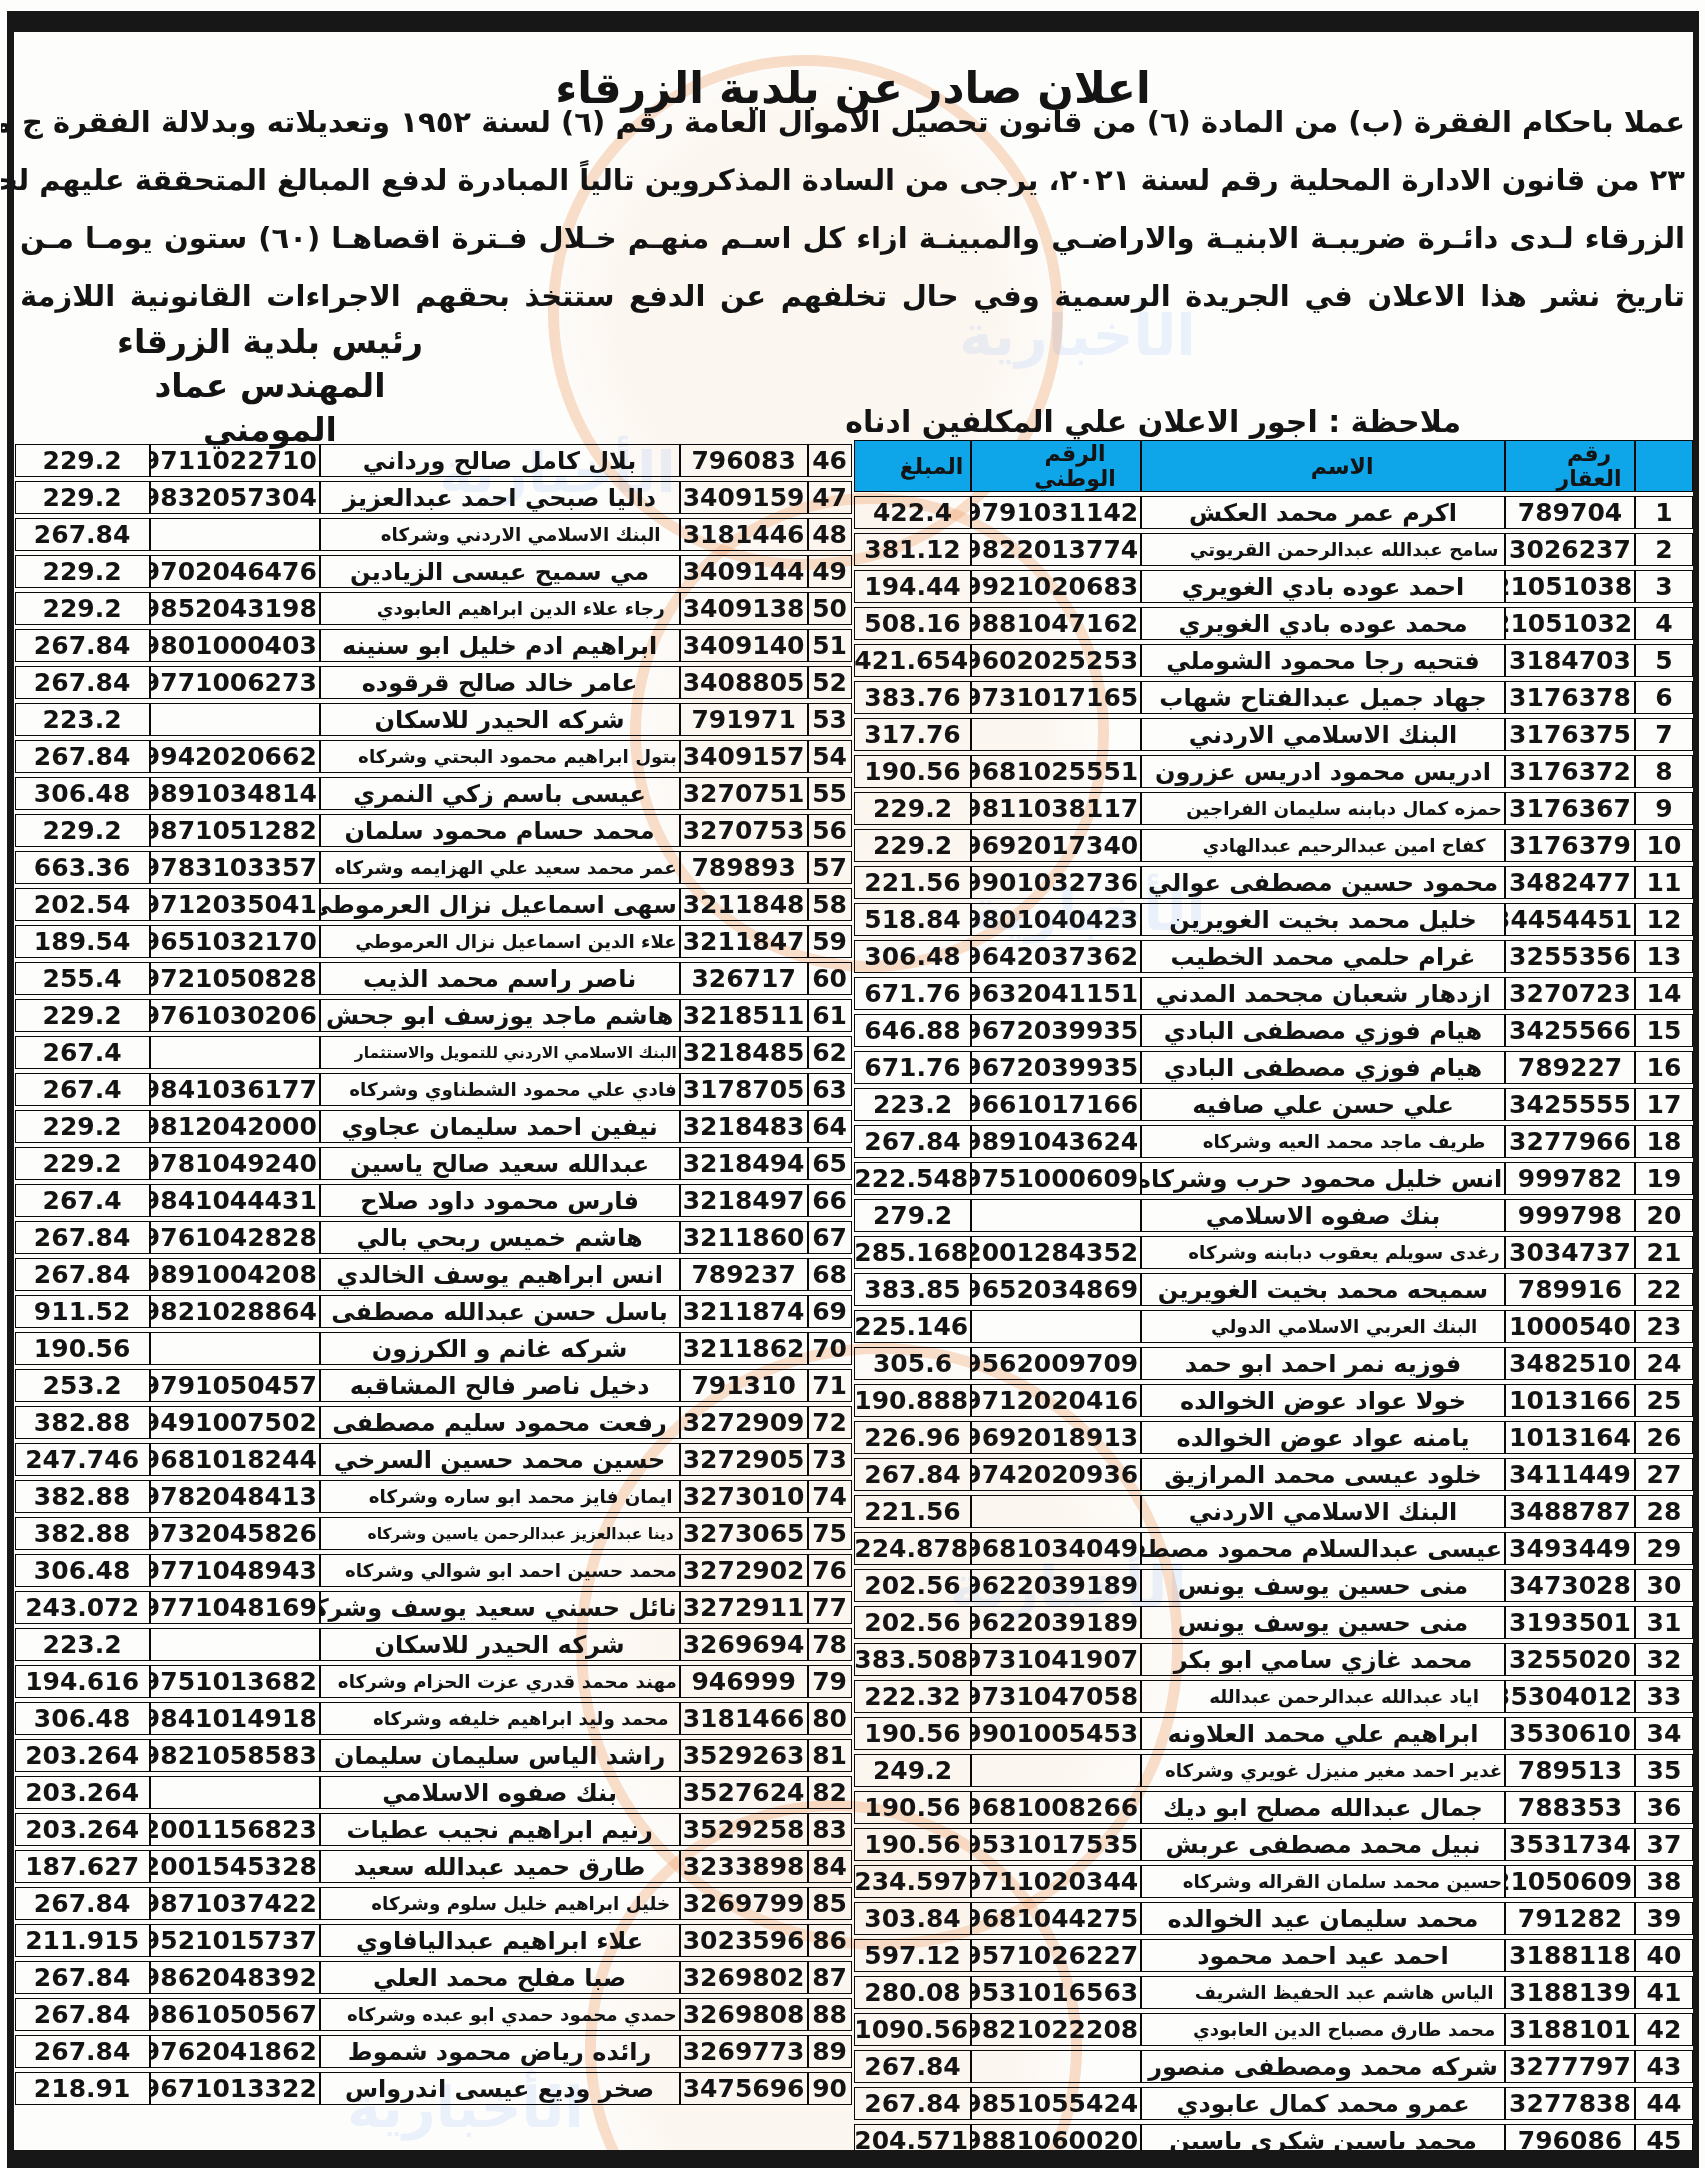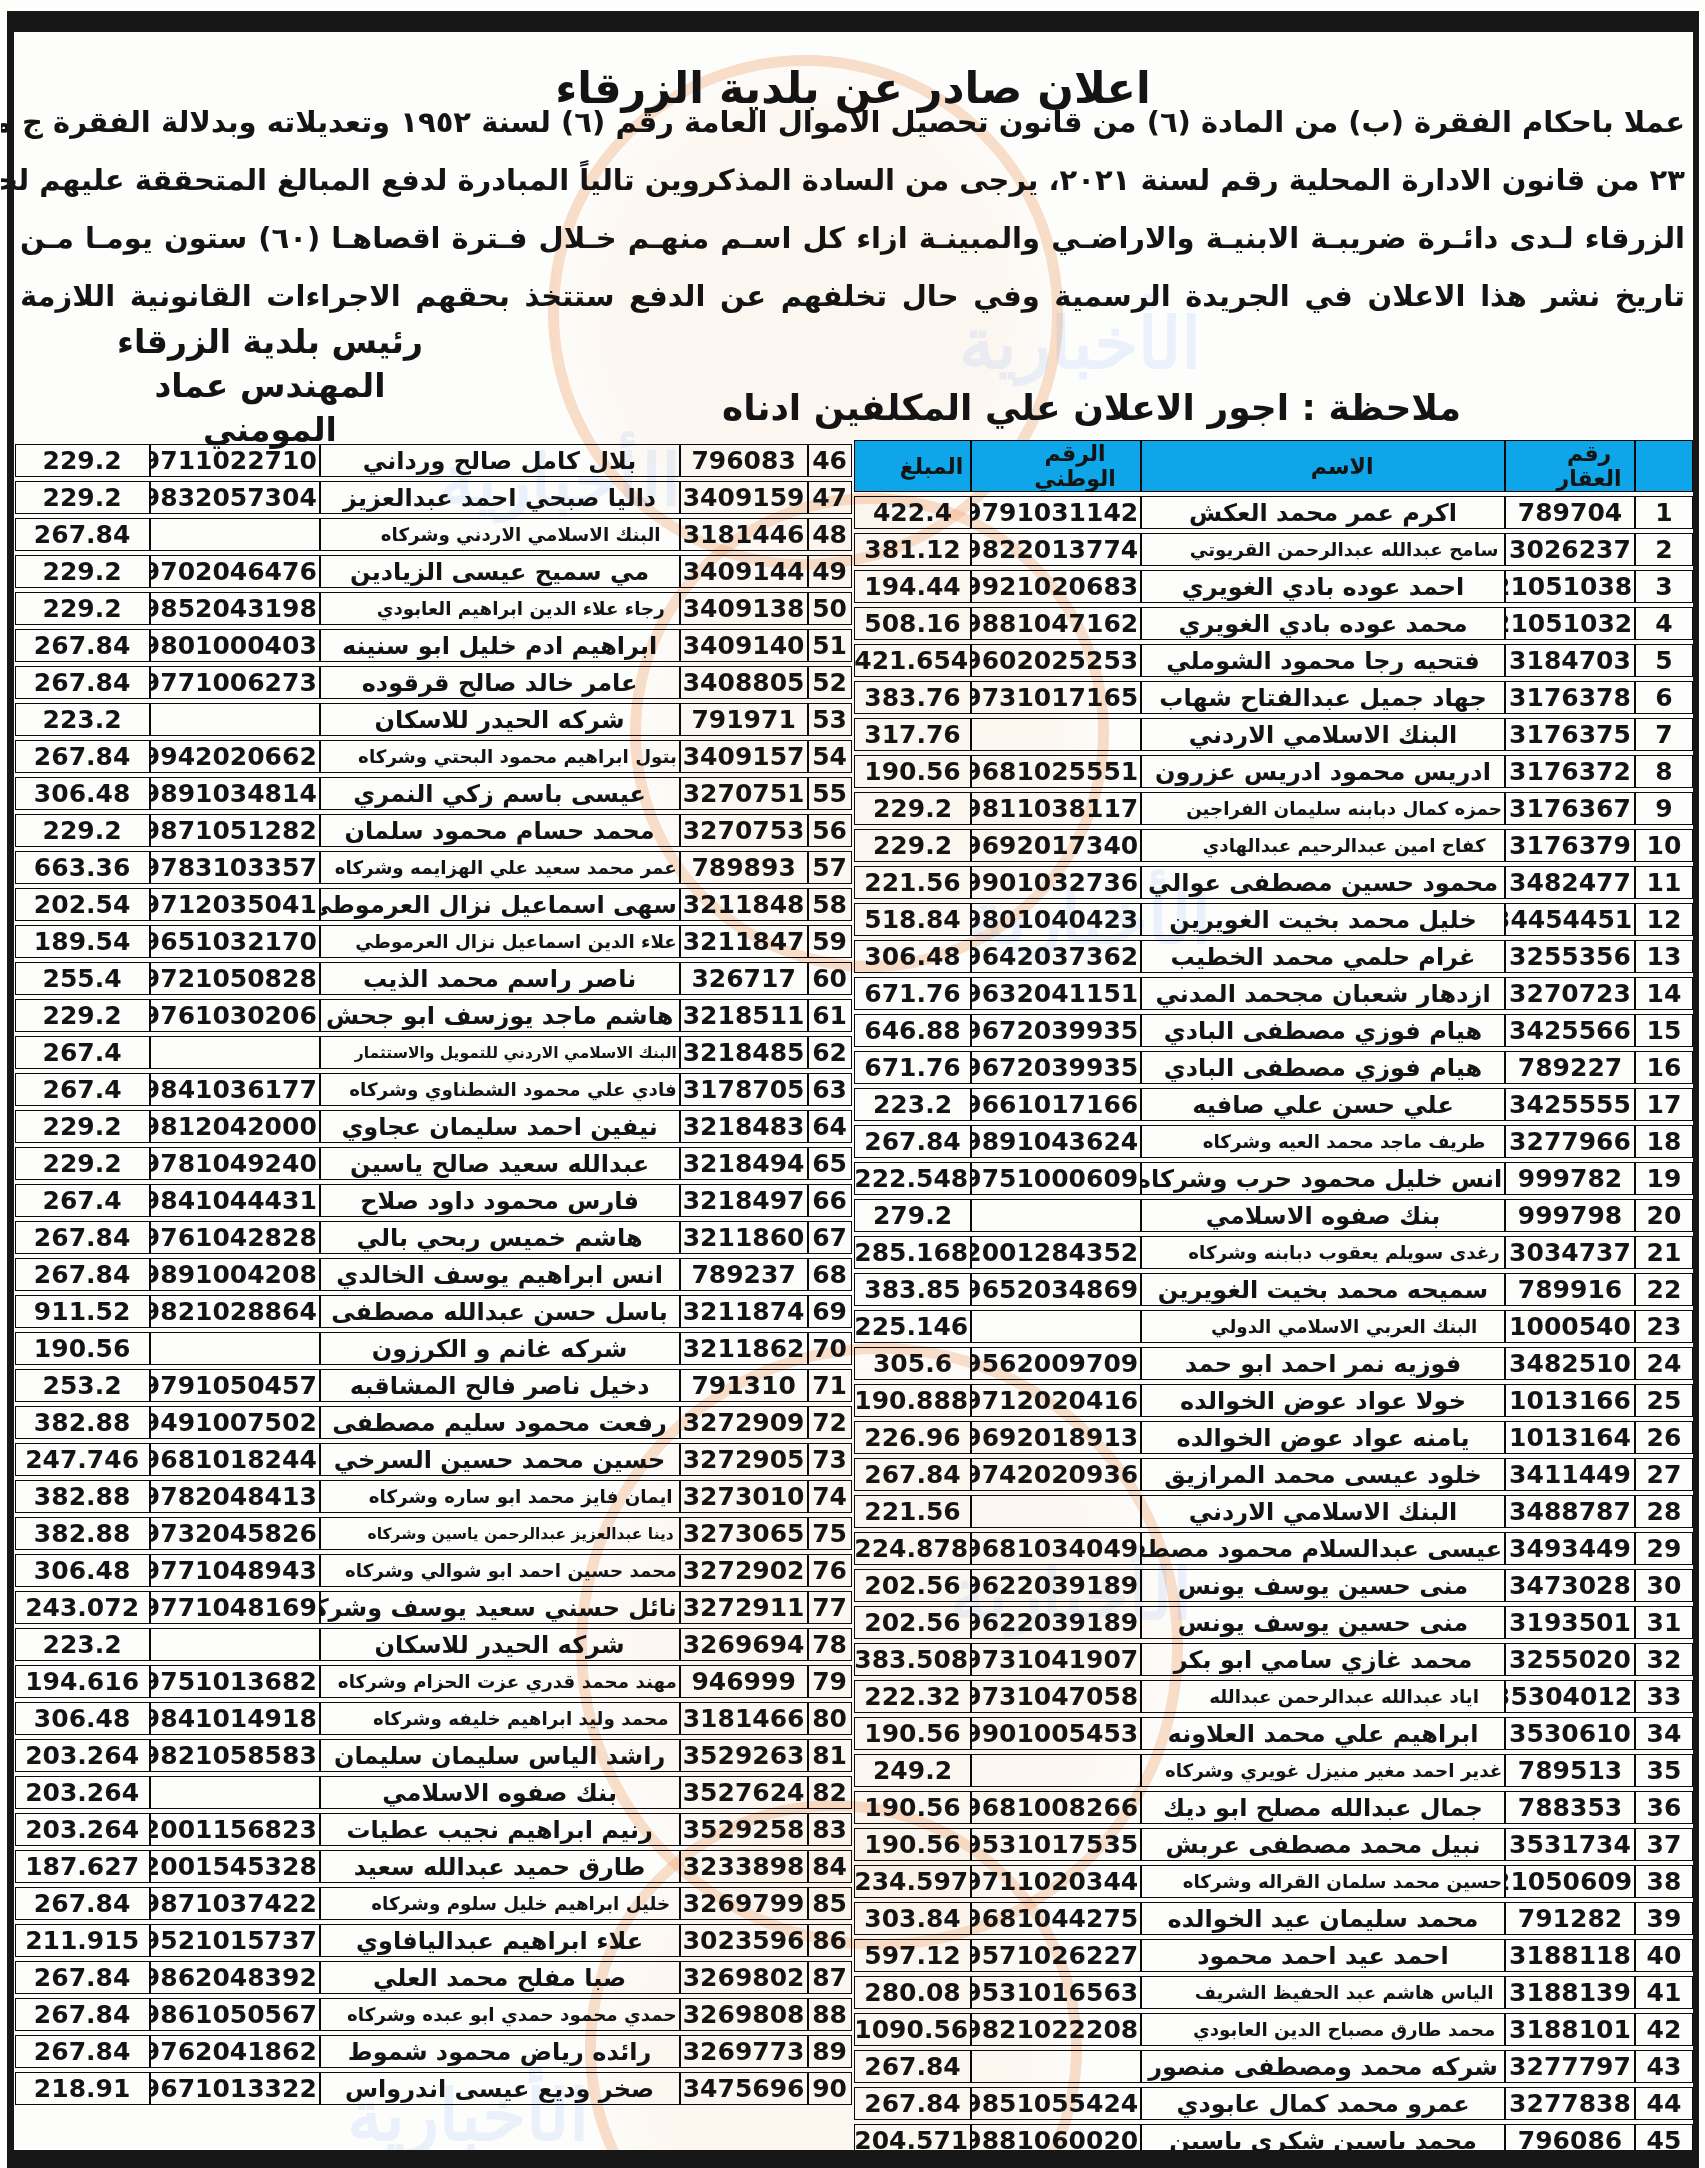--- a/index.html
+++ b/index.html
@@ -13,41 +13,41 @@
   .bar{position:absolute;background:#171717;z-index:5;}
   .bar-top{left:7.3px;top:11px;width:1692px;height:21px;}
   .bar-bottom{left:7.3px;top:2150px;width:1692px;height:18.3px;}
   .bar-left{left:7.3px;top:11px;width:6.4px;height:2157px;}
   .bar-right{left:1693px;top:11px;width:6.4px;height:2157px;}
 
   
   .wm-ring{position:absolute;border-radius:50%;z-index:0;
     border:11px solid rgba(240,168,118,.38);
     background:radial-gradient(circle, rgba(250,214,180,.16) 55%, rgba(250,214,180,.05) 70%, transparent 71%);}
-  .wm-text{position:absolute;z-index:0;font-weight:bold;color:#3b82f6;opacity:.09;font-size:71px;letter-spacing:1.8px;font-family:Liberation Serif, serif;}
+  .wm-text{position:absolute;z-index:0;font-weight:bold;color:#3b82f6;opacity:.09;font-size:57px;letter-spacing:1.8px;}
 
   
   .title{
     position:absolute;left:0;top:38px;width:100%;text-align:center;
     font-size:43px;font-weight:bold;z-index:2;margin-top:25px;
   }
   .body-text{
     position:absolute;left:20px;top:93px;width:1665px;z-index:2;
   }
   .body-line{
     font-size:29px;font-weight:bold;line-height:58px;white-space:nowrap;
     text-align:justify;text-align-last:justify;
   }
   .signature{
     position:absolute;left:91px;top:320px;width:358px;text-align:center;
     font-size:33px;font-weight:bold;line-height:44px;z-index:2;
   }
   .note-line{
-    position:absolute;right:245px;top:387px;
-    font-size:36px;font-weight:bold;z-index:2;white-space:nowrap;
+    position:absolute;right:245px;top:404px;
+    font-size:30px;font-weight:bold;z-index:2;white-space:nowrap;
   }
 
   
   table.roster{
     position:absolute;z-index:2;border-collapse:separate;border-spacing:0 4.6px;
     table-layout:fixed;direction:rtl;
   }
   table.roster td,table.roster th{
     border:1.8px solid #0a0a0a;background:transparent;
     text-align:center;vertical-align:middle;overflow:hidden;

